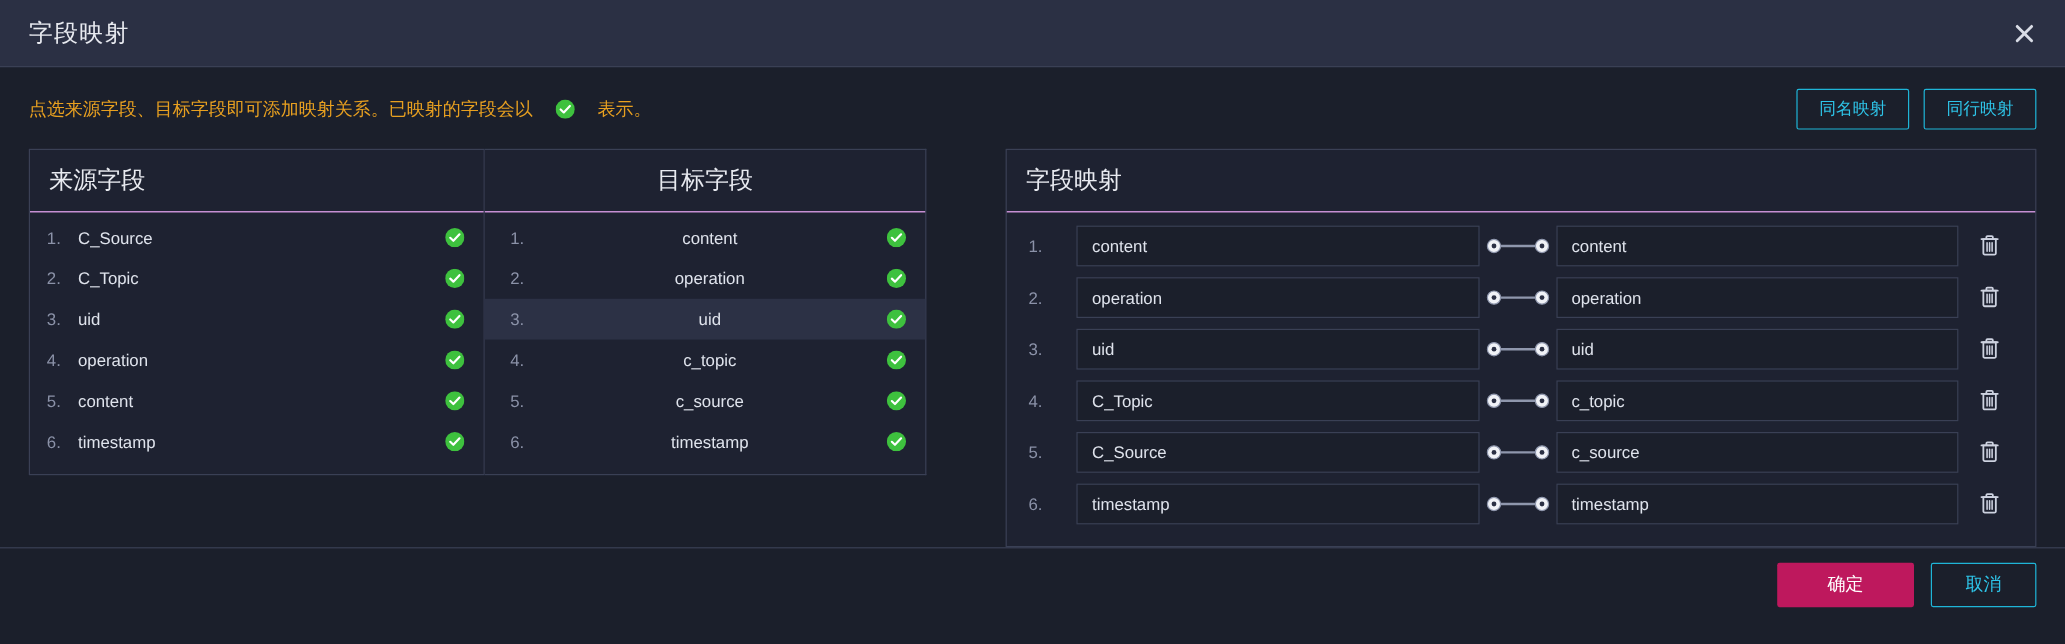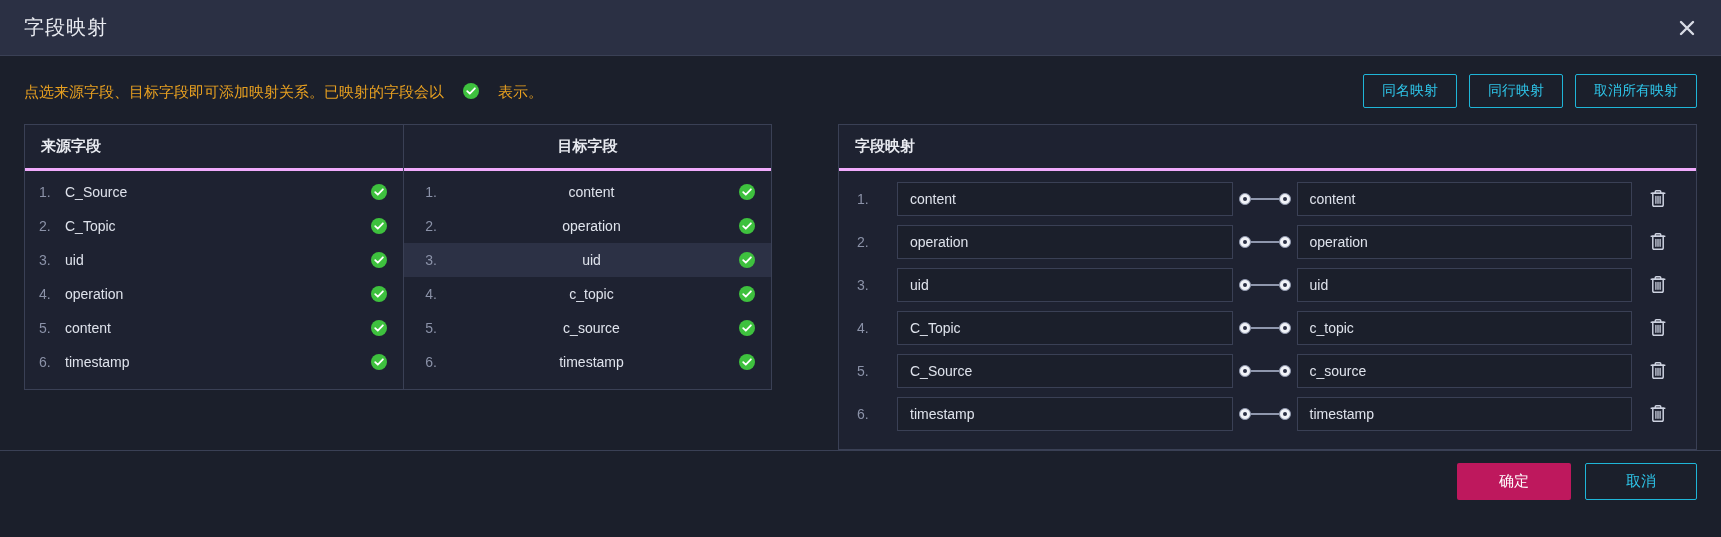--- a/index.html
+++ b/index.html
@@ -78,24 +78,23 @@
     align-items: flex-start;
   }
 
   .panel {
     border: 1px solid #3a4055;
     background: #1e2231;
     display: flex; flex-direction: column;
   }
   .panel-header {
     padding: 12px 16px;
-    font-size: 15px;
+    font-size: 20px;
     color: #e8eaf0;
-    border-bottom: 3px solid #f0abfc;
-    font-weight: bold;
+    border-bottom: 1px solid #f0abfc;
   }
   .panel-list { padding: 4px 0 10px 0; }
 
   .field-row {
     display: flex; align-items: center;
     height: 34px;
     padding: 0 16px 0 14px;
     cursor: pointer;
   }
   .field-row.selected { background: #2c3145; }
@@ -168,21 +167,21 @@
     padding: 9px 42px;
     border-radius: 2px;
     cursor: pointer;
     font-family: "Liberation Sans", "DejaVu Sans", sans-serif;
   }
   .btn-ghost {
     background: transparent;
     color: #2ec4e8;
     border: 1px solid #1fb5d8;
     font-size: 15px;
-    padding: 8px 40px;
+    padding: 8px 28px;
     border-radius: 2px;
     cursor: pointer;
     font-family: "Liberation Sans", "DejaVu Sans", sans-serif;
   }
 </style>
 </head>
 <body>
 
 <div class="dialog">
 
@@ -203,21 +202,20 @@
           <circle cx="8" cy="8" r="8" fill="#3ec13e"></circle>
           <path d="M4.2 8.2 L6.8 10.7 L11.9 5.3" stroke="#ffffff" stroke-width="1.8" fill="none" stroke-linecap="round" stroke-linejoin="round"></path>
         </svg>
       </span>
       <span>表示。</span>
     </div>
 
     <div class="topbtns">
       <button class="btn-outline">同名映射</button>
       <button class="btn-outline">同行映射</button>
-      <button class="btn-outline">取消所有映射</button>
     </div>
   </div>
 
   <div class="body">
 
     <div class="panel panel-source">
       <div class="panel-header">来源字段</div>
       <div class="panel-list">
 
         <div class="field-row">

